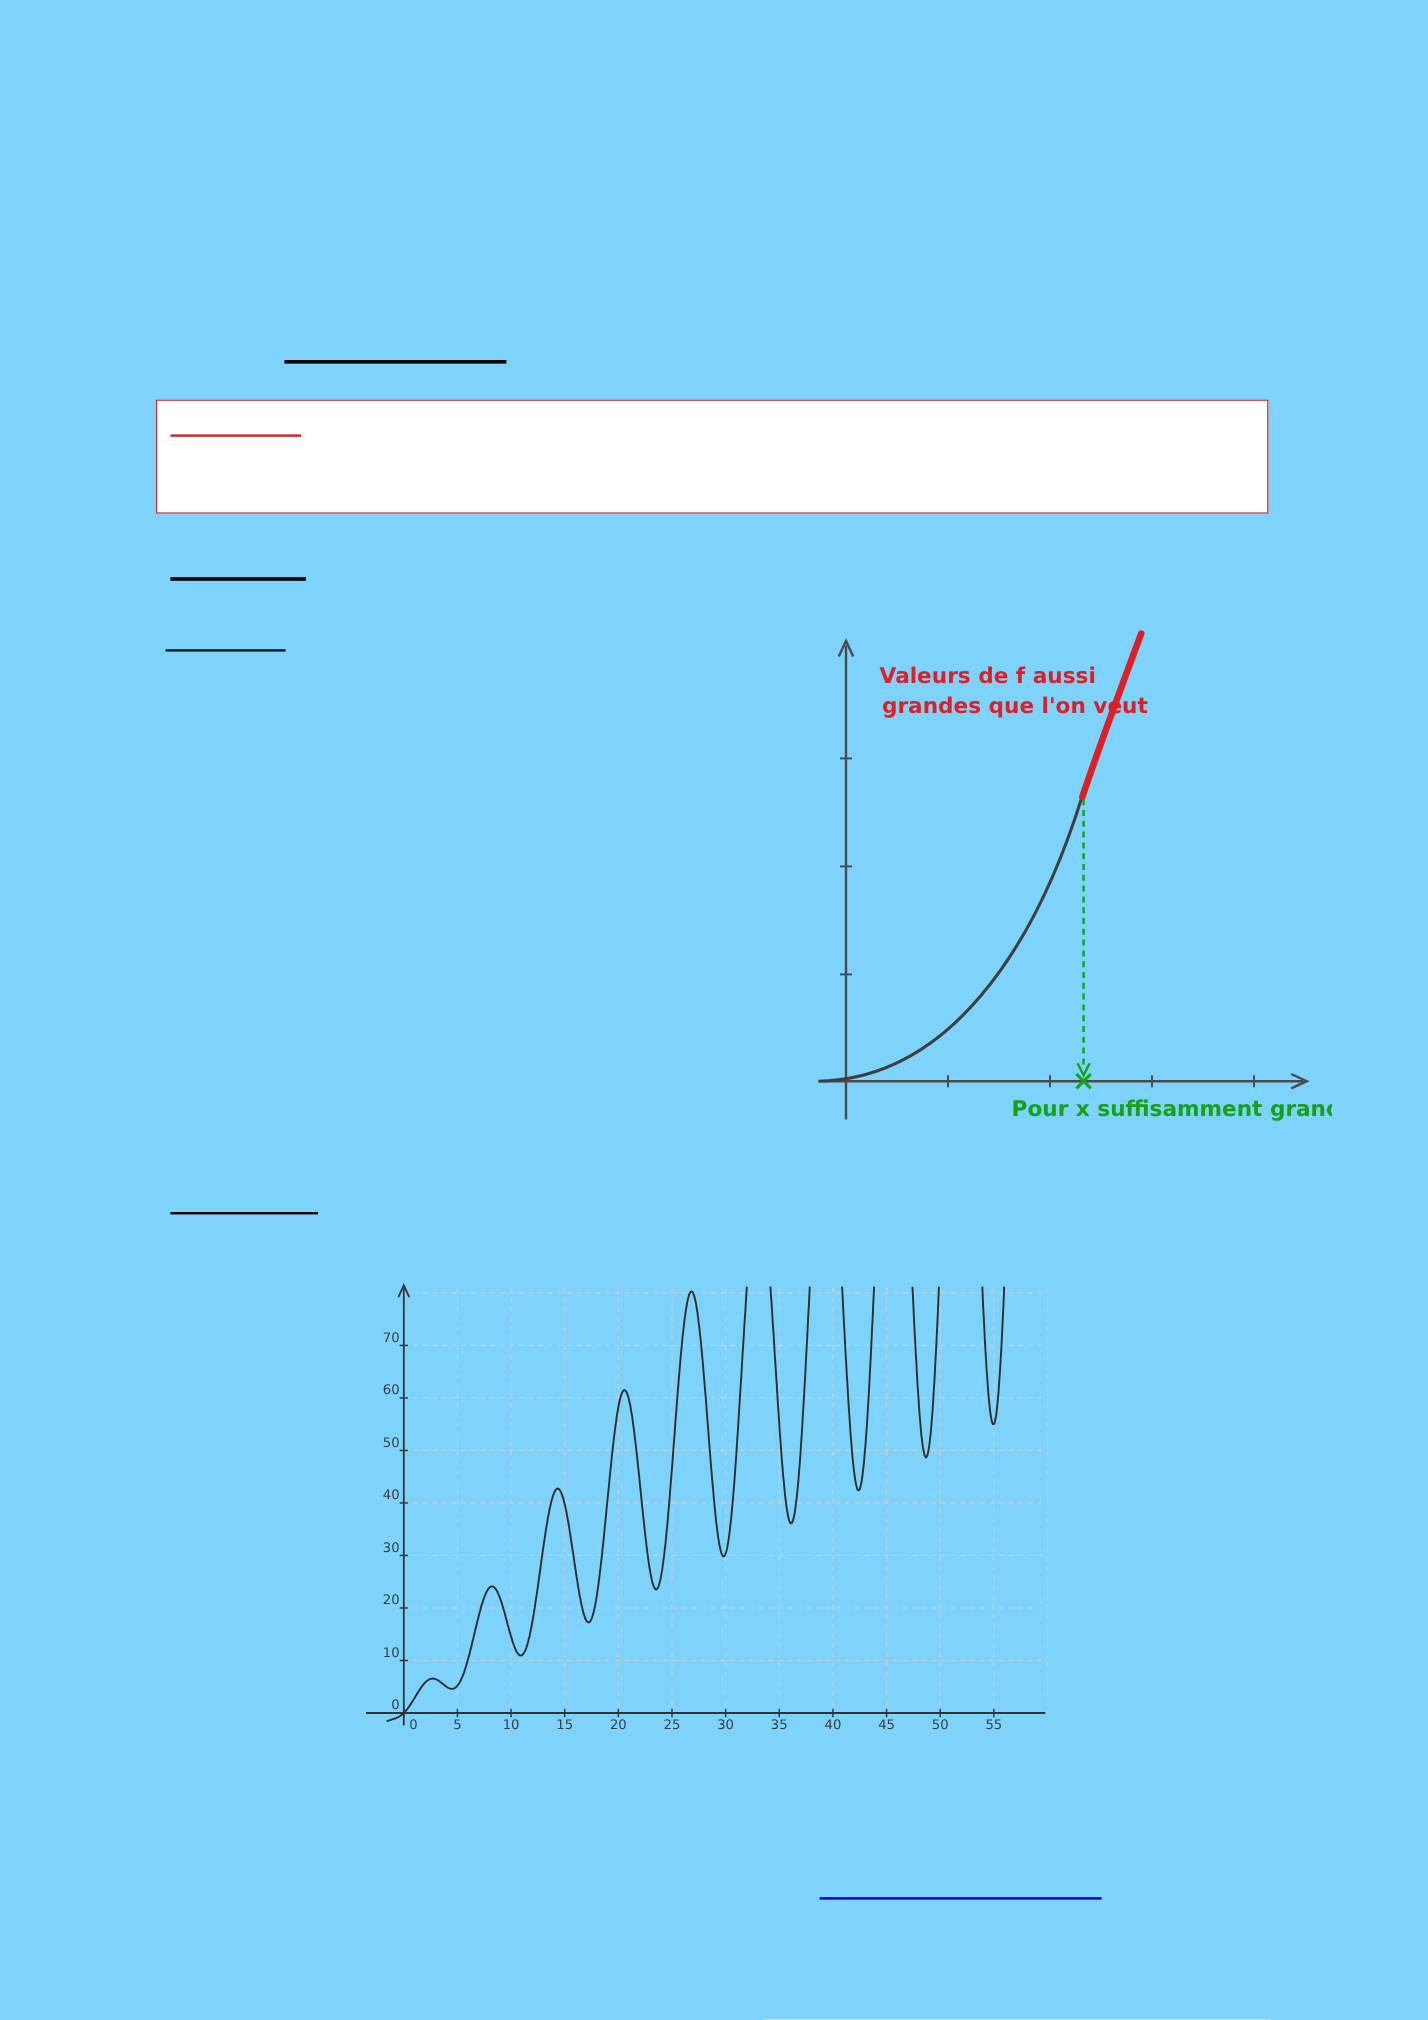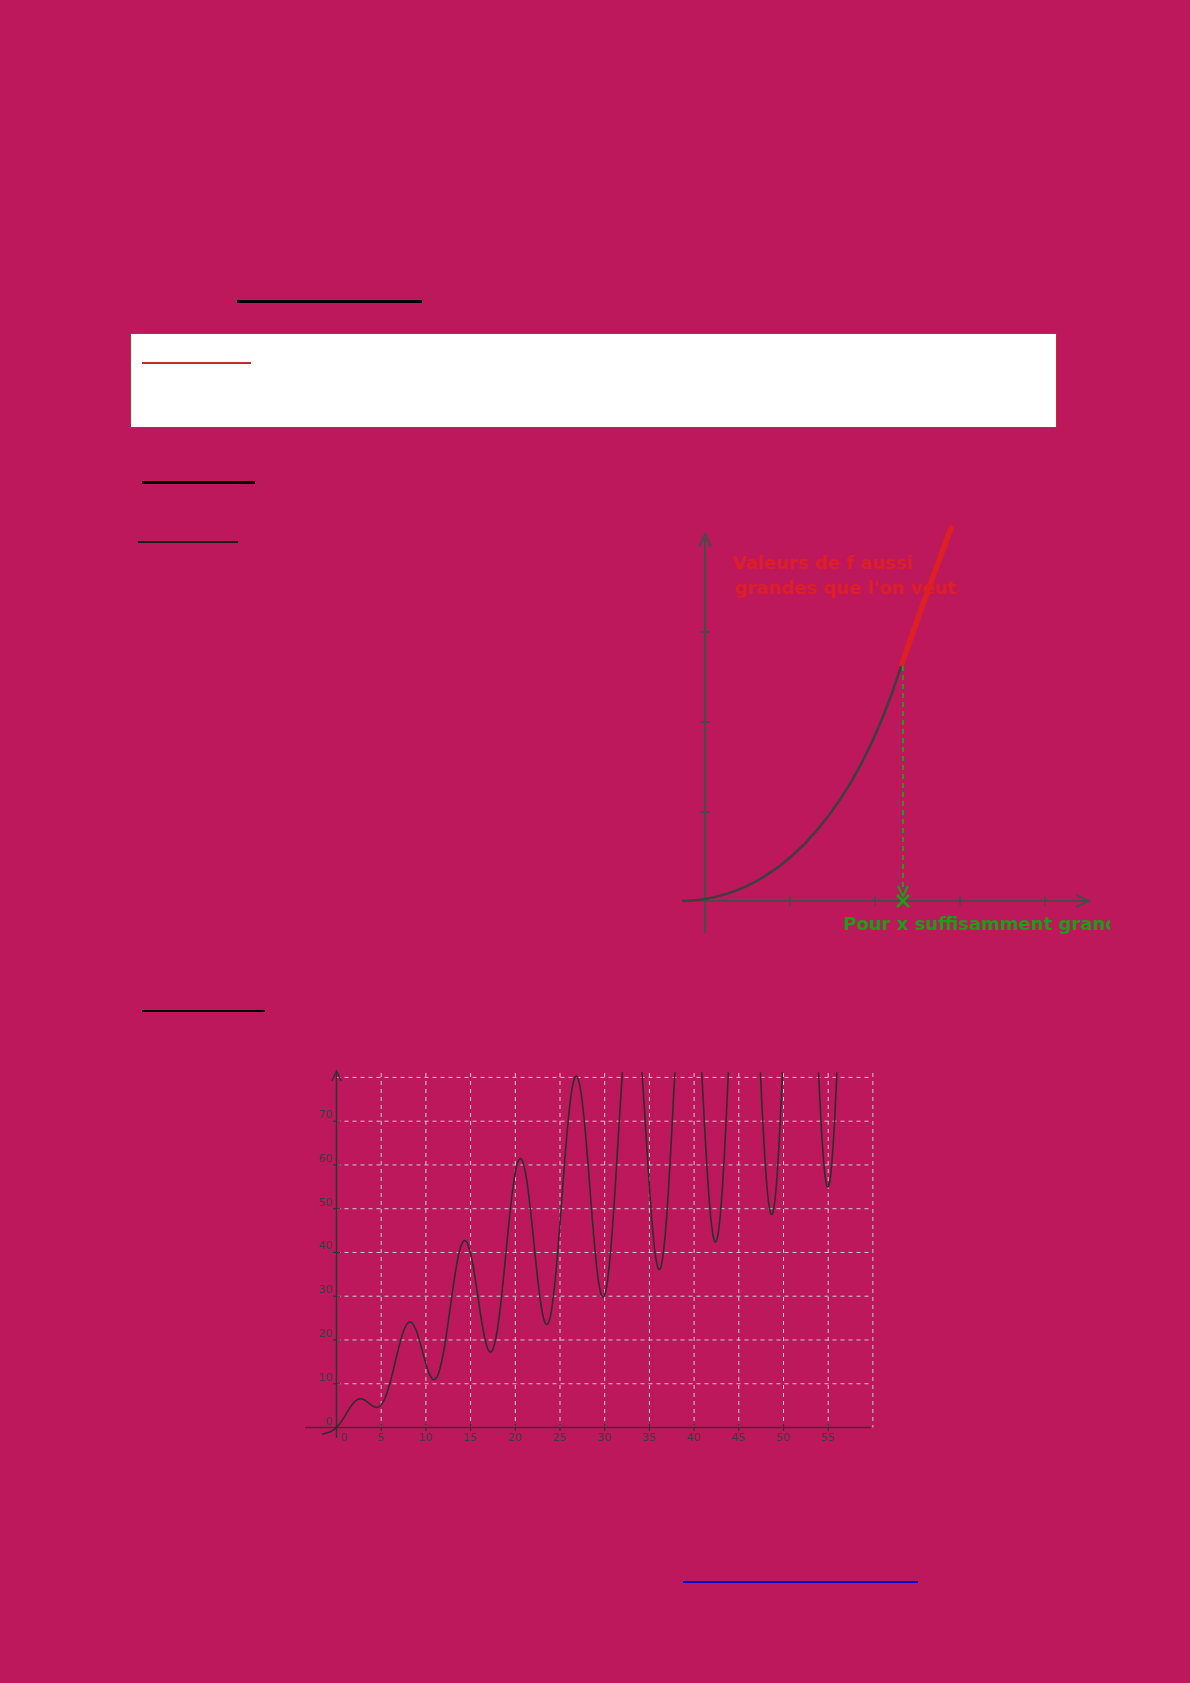--- a/index.html
+++ b/index.html
@@ -1,16 +1,16 @@
 <!DOCTYPE html>
 <html><head>
 <meta charset="utf-8">
 <style>
   html,body{margin:0;padding:0;background:#e8e8e8;}
-  #page{position:relative;width:1190px;height:1683px;background:#be185d;margin:0 auto;
+  #page{position:relative;width:1190px;height:1683px;background:#7dd3fc;margin:0 auto;
         font-family:"DejaVu Sans", sans-serif;overflow:hidden;}
   .bar{position:absolute;}
   #title-underline{left:237px;top:300px;width:185px;height:3px;background:#000000;}
   #definition-box{left:130px;top:333px;width:925px;height:93px;border:1.5px solid #c5282f;background:#ffffff;}
   #definition-underline{left:142px;top:362px;width:109px;height:2px;background:#c5282f;}
   #heading1-underline{left:142px;top:481px;width:113px;height:3px;background:#000000;}
   #heading2-underline{left:138px;top:541px;width:100px;height:2px;background:#1a1a1a;}
   #heading3-underline{left:142px;top:1010px;width:123px;height:2px;background:#000000;}
   #link-underline{left:683px;top:1581px;width:235px;height:2px;background:#0000cc;cursor:pointer;}
   svg{position:absolute;}

